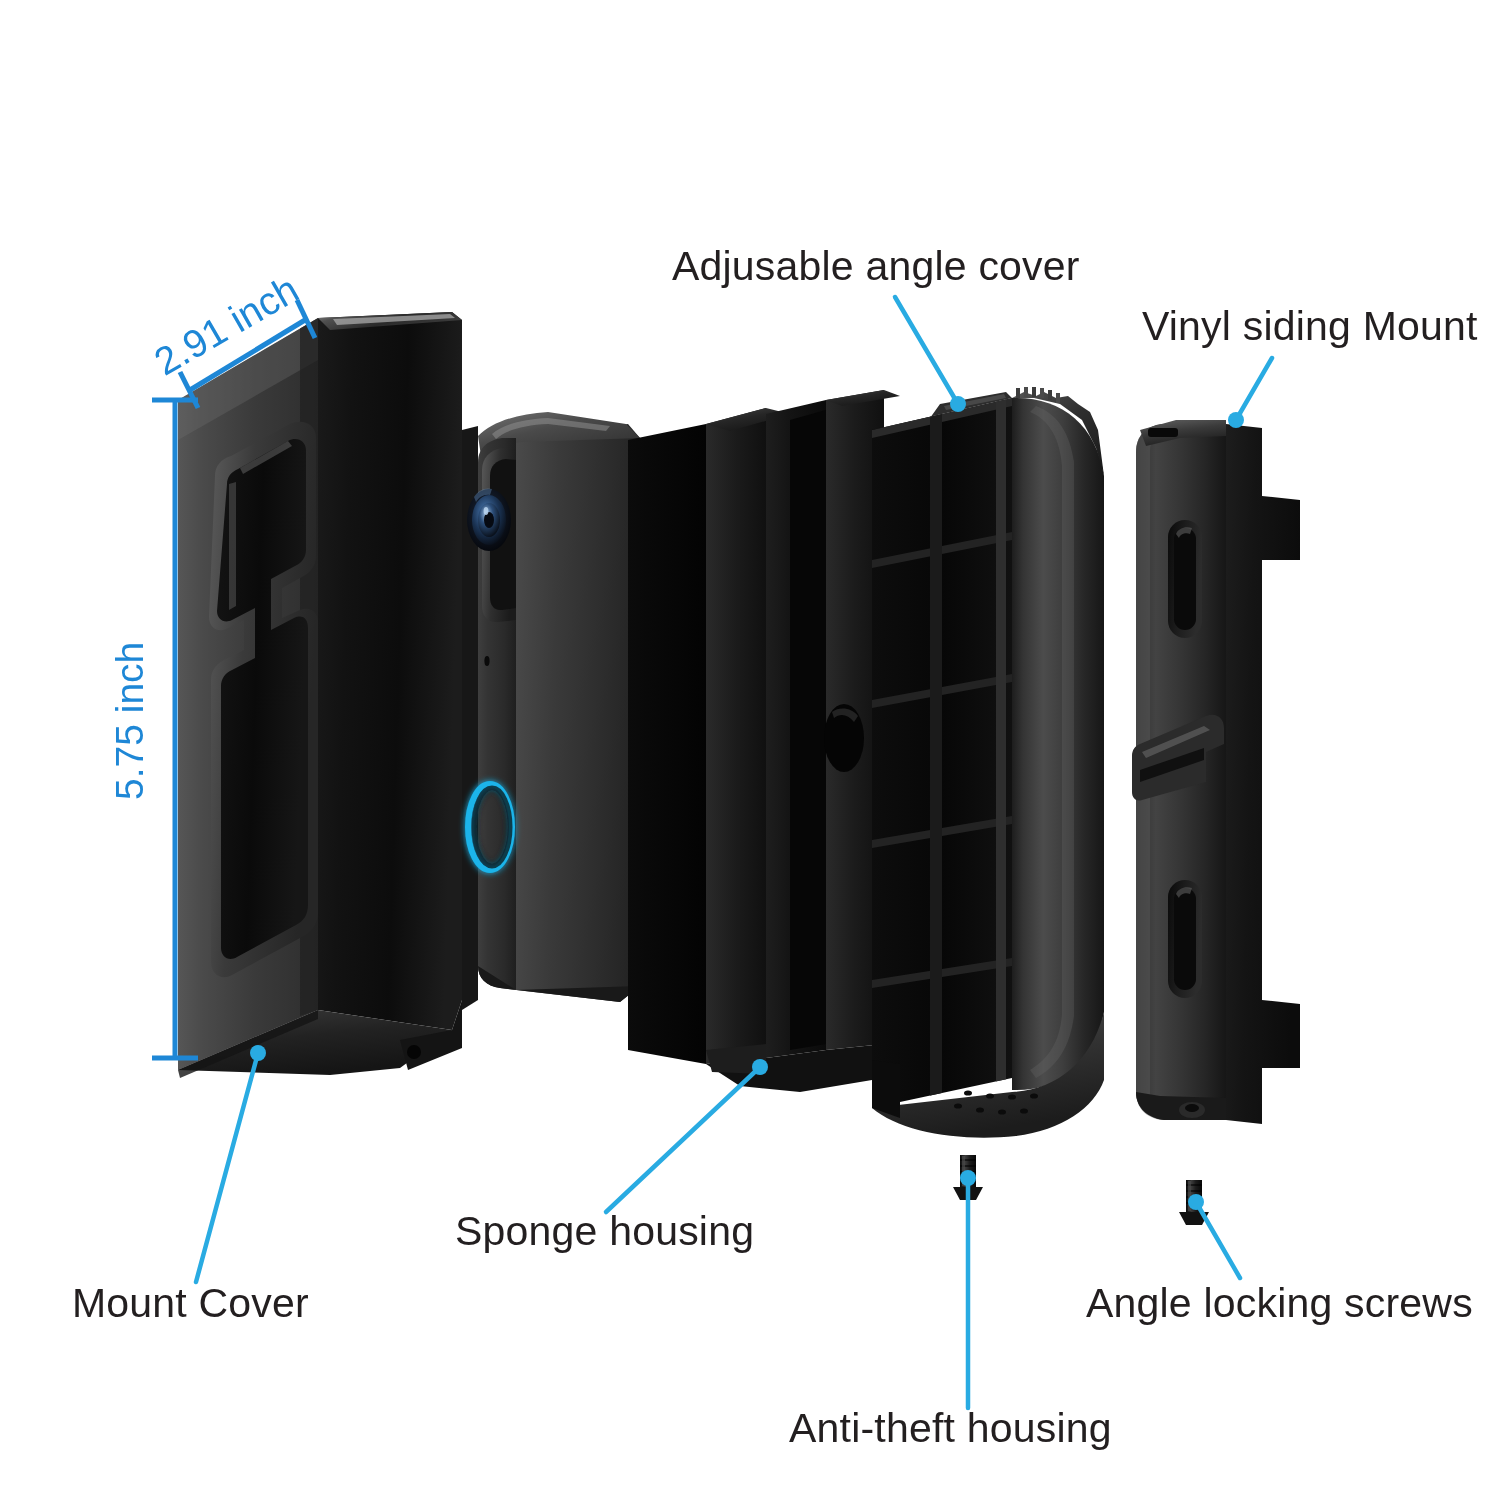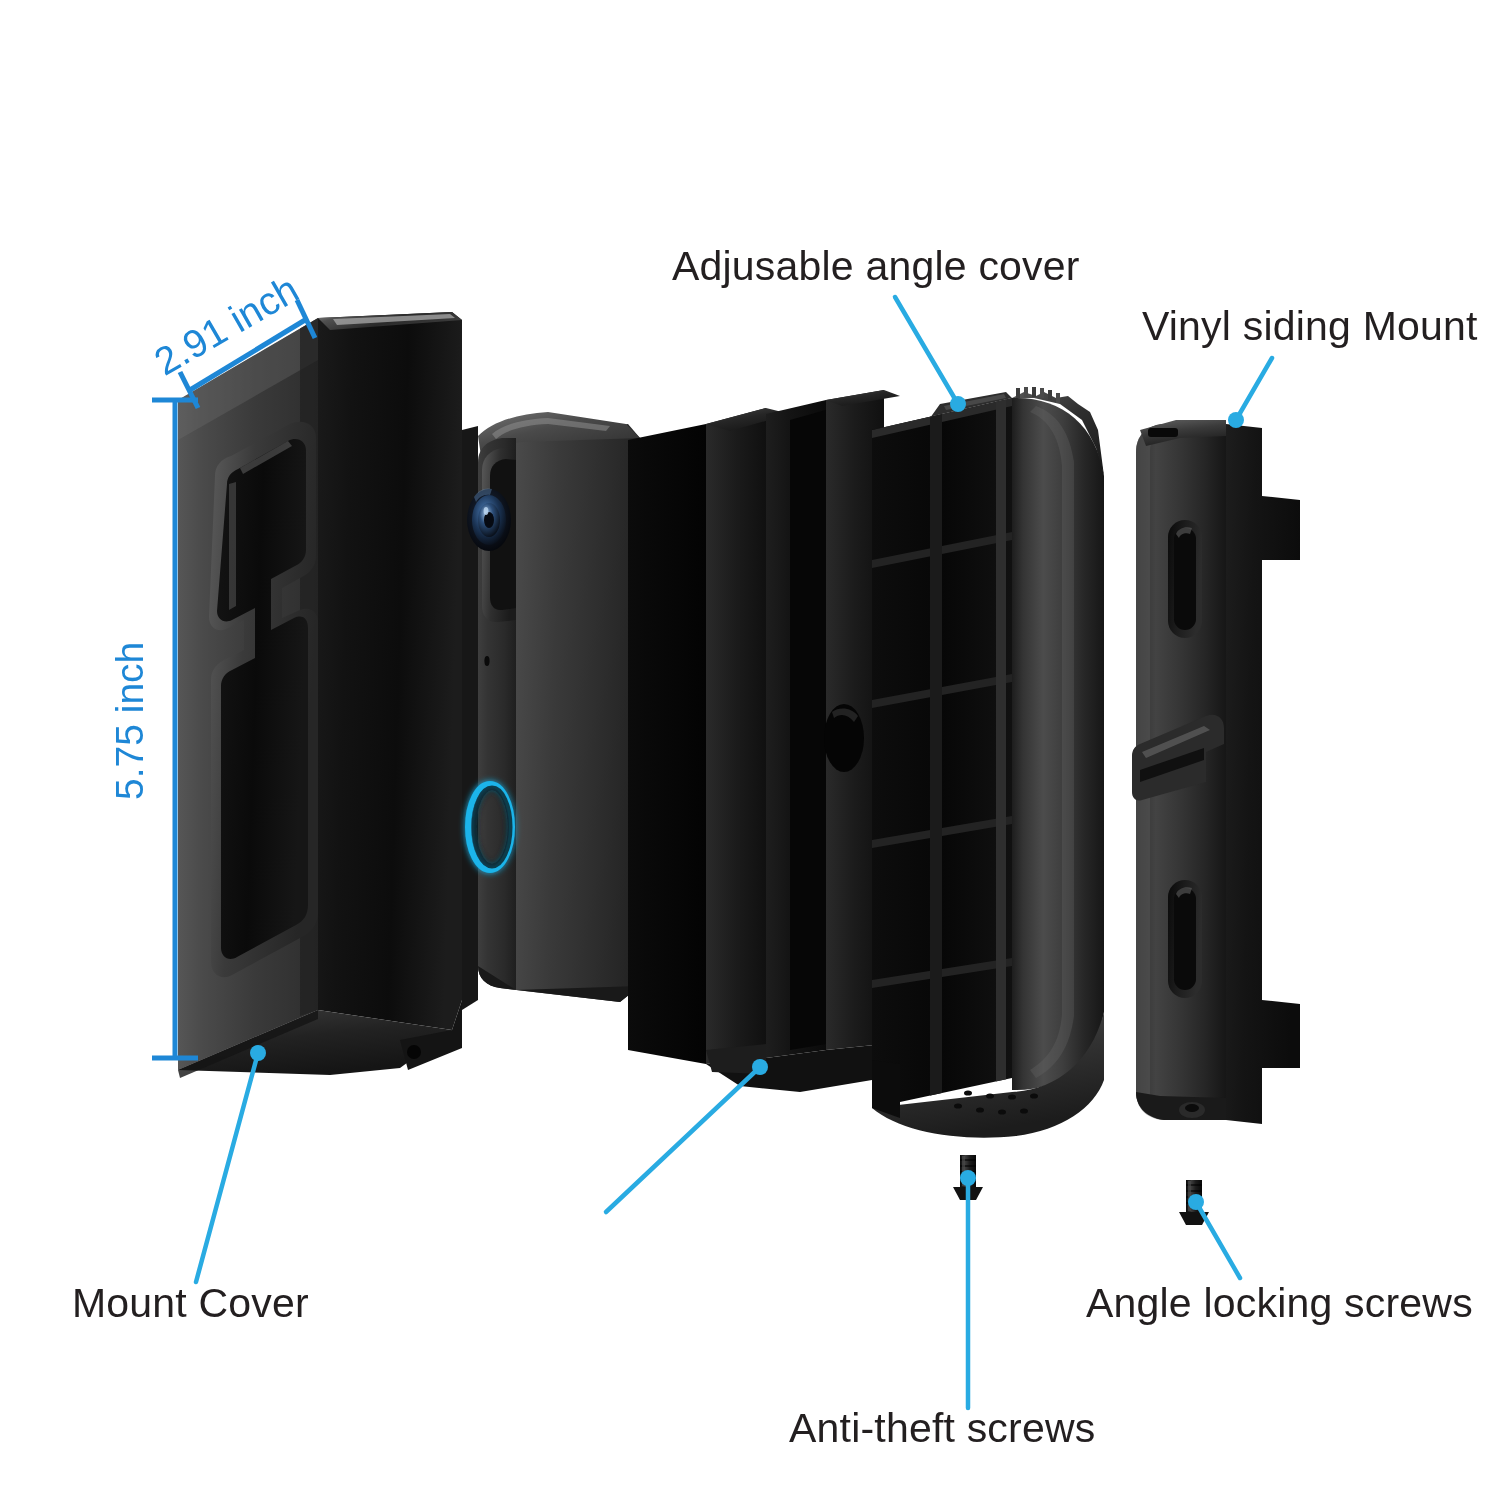--- a/index.html
+++ b/index.html
@@ -539,24 +539,25 @@
 
       <line x1="968" y1="1408" x2="968" y2="1178"></line>
       <circle cx="968" cy="1178" r="8" fill="#29abe2" stroke="none"></circle>
     </g>
   </svg>
 
   <div class="callout-label" id="lbl-adjustable" style="left:672px; top:246px;">Adjusable angle cover</div>
 
   <div class="callout-label" id="lbl-vinyl" style="left:1117px; top:306px;margin-left:25px;">Vinyl siding Mount</div>
 
+  <div class="callout-label" id="lbl-sponge" style="left:455px; top:1211px;">Sponge housing</div>
 
   <div class="callout-label" id="lbl-front" style="left:72px; top:1283px;">Mount Cover</div>
 
   <div class="callout-label" id="lbl-angle-screws" style="left:1086px; top:1283px;">Angle locking screws</div>
 
-  <div class="callout-label" id="lbl-anti-theft" style="left:789px; top:1408px;">Anti-theft screws</div>
+  <div class="callout-label" id="lbl-anti-theft" style="left:789px; top:1408px;">Anti-theft housing</div>
 
   <div class="dim-label" id="dim-depth-label" style="left:148px; top:348px; transform: rotate(-30deg);">2.91 inch</div>
 
   <div class="dim-label" id="dim-height-label" style="left:110px; top:800px; transform: rotate(-90deg);">5.75 inch</div>
 
 </div>
 
 </body></html>

